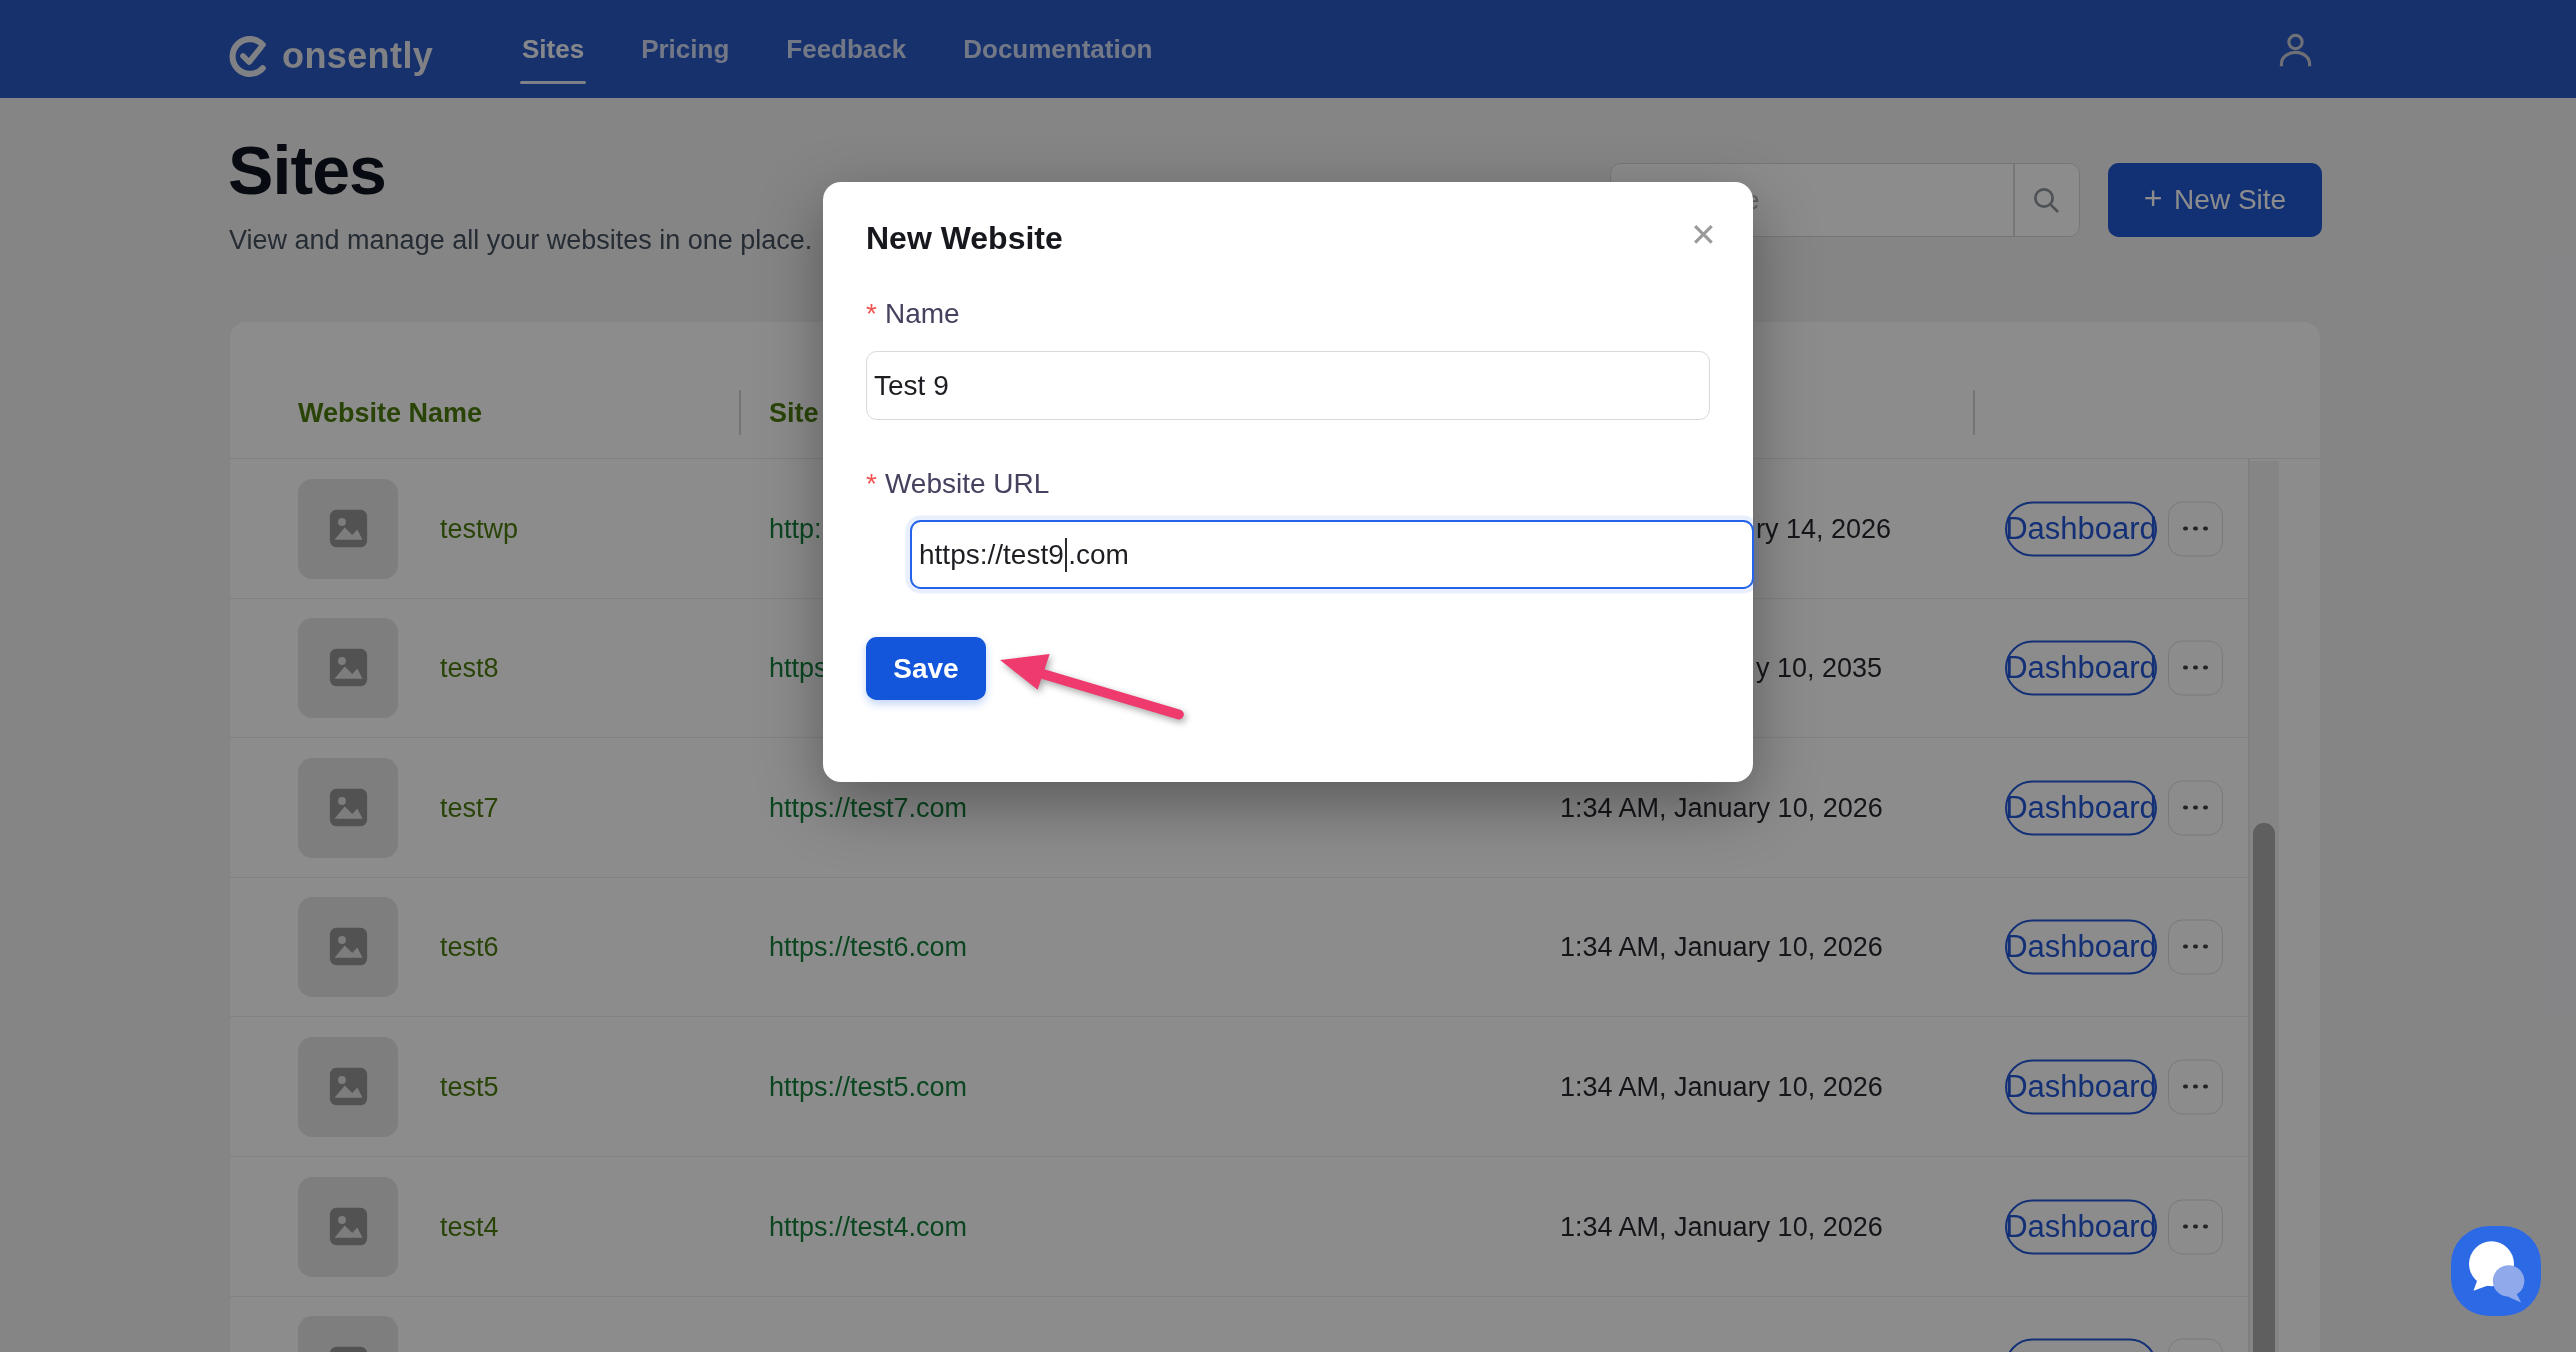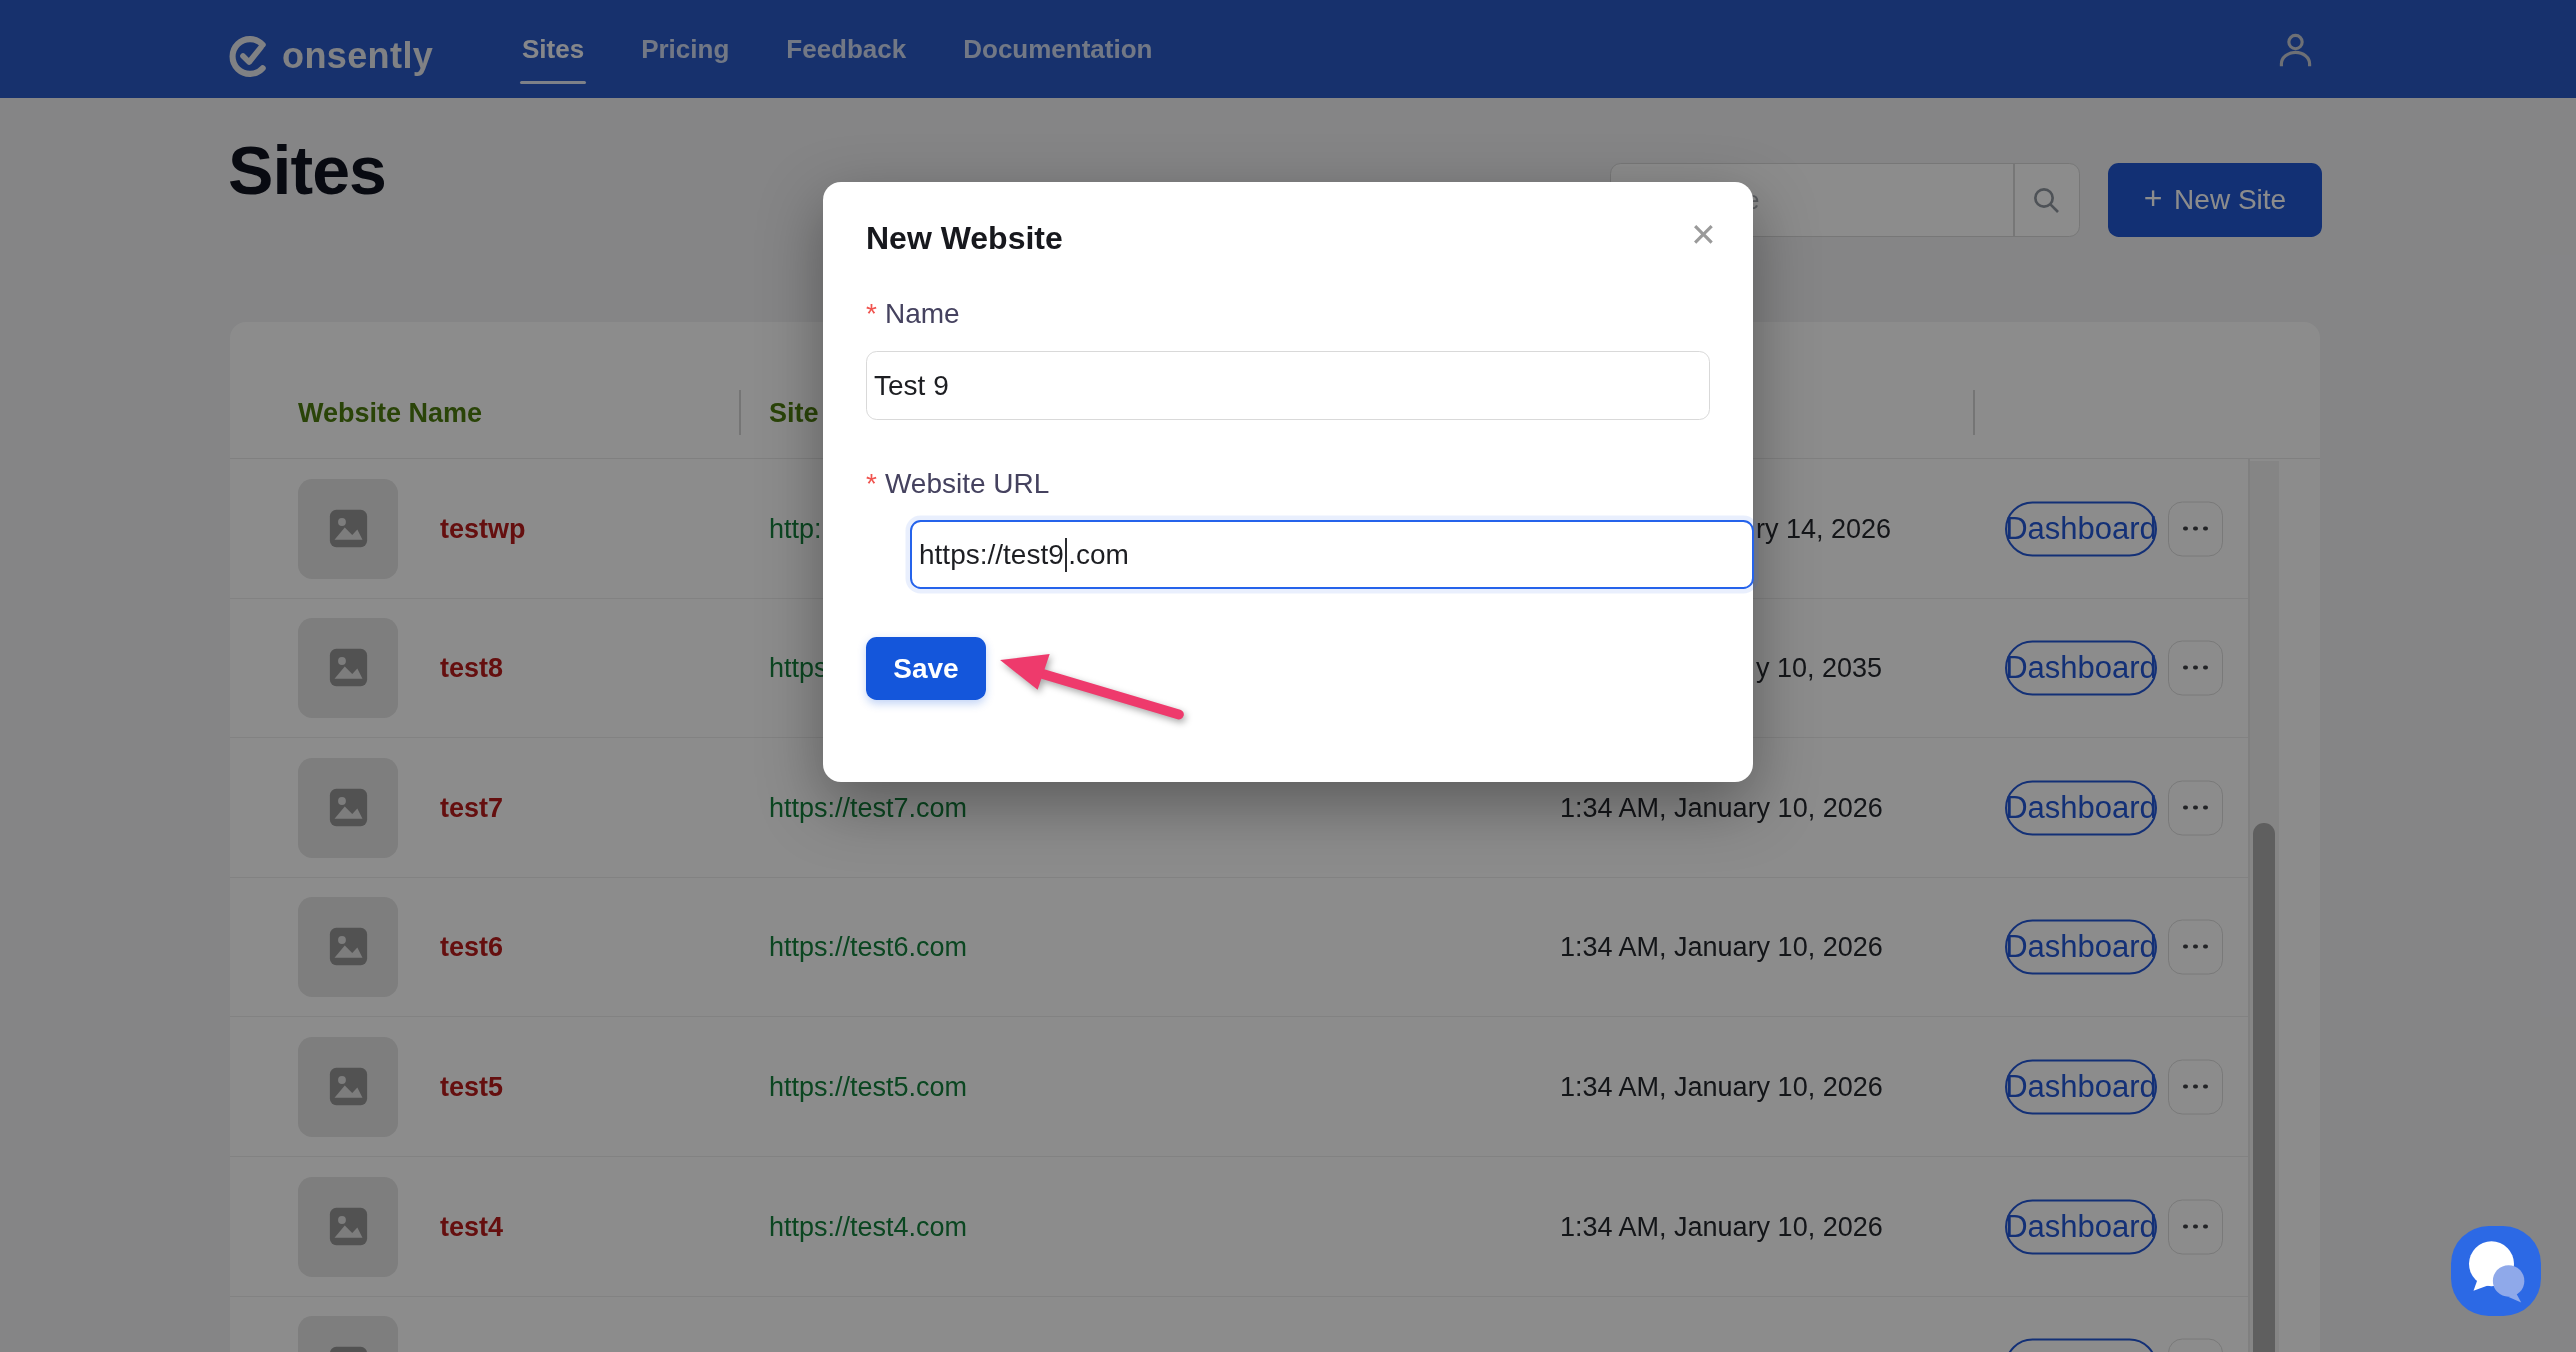--- a/index.html
+++ b/index.html
@@ -37,21 +37,21 @@
   .thead { position:absolute; left:0; right:0; top:45px; height:92px; border-bottom:1.8px solid #e9e9e9; }
   .th { position:absolute; top:50%; transform:translateY(-50%); font-size:27px; font-weight:700; color:#4d7c0f; }
   .th-name { left:68px; }
   .th-url { left:539px; }
   .col-divider { position:absolute; top:23px; width:1.8px; height:45px; background:#d6d6d6; }
   .col-divider.d1 { left:509px; }
   .col-divider.d2 { left:1743px; }
 
   .trow { position:absolute; left:0; width:2018px; height:140px; border-bottom:1.8px solid #ededed; }
   .thumb { position:absolute; left:68px; top:19.7px; width:100px; height:100px; background:#e5e5e5; border-radius:14.3px; display:flex; align-items:center; justify-content:center; }
-  .site-name { position:absolute; left:210px; top:50%; transform:translateY(-50%); font-size:27px; font-weight:700; color:#b91c1c; }
+  .site-name { position:absolute; left:210px; top:50%; transform:translateY(-50%); font-size:27px; font-weight:400; color:#4d7c0f; }
   .site-url { position:absolute; left:539px; top:50%; transform:translateY(-50%); font-size:27px; font-weight:500; color:#15803d; cursor:pointer; }
   .site-date { position:absolute; left:1330px; top:50%; transform:translateY(-50%); font-size:27px; color:#26282e; }
   .site-date.date-partial { left:1526px; }
   .dash-btn { position:absolute; left:1775px; top:50%; transform:translateY(-50%); width:152px; height:55px; background:transparent; border:2.2px solid #2458d8; border-radius:28px; color:#2458d8; font-size:31px; font-weight:500; font-family:"Liberation Sans",sans-serif; display:flex; align-items:center; justify-content:center; cursor:pointer; }
   .more-btn { position:absolute; left:1938px; top:50%; transform:translateY(-50%); width:55px; height:55px; background:transparent; border:1.8px solid #dcdcdc; border-radius:14.3px; display:flex; align-items:center; justify-content:center; gap:5.4px; cursor:pointer; }
   .more-btn i { width:4.5px; height:4.5px; border-radius:50%; background:#3f4145; }
 
   .table-right-border { position:absolute; left:2018px; top:137px; bottom:0; width:1.8px; background:#e9e9e9; }
   .scroll-track { position:absolute; left:2020px; top:139px; bottom:0; width:29px; background:#f3f3f3; }
   .scroll-thumb { position:absolute; left:2023px; top:501px; width:21.5px; height:572px; border-radius:10.7px; background:#aeaeae; cursor:grab; }
@@ -103,20 +103,21 @@
       </nav>
     <div class="user-icon">
       <svg width="47" height="47" viewBox="0 0 24 24" fill="none" stroke="#c9cdd6" stroke-width="1.6">
         <circle cx="12" cy="8.2" r="3.4"></circle>
         <path d="M4.8 20.5 v-1.2 a 7.2 5.8 0 0 1 14.4 0 v1.2"></path>
       </svg>
     </div>
   </header>
 
   <h1 class="page-title">Sites</h1>
+  <p class="page-subtitle">View and manage all your websites in one place.</p>
 
   <div class="search-box">
     <span class="search-fragment">e</span>
     <span class="search-divider"></span>
     <span class="search-icon-btn">
       <svg width="32" height="32" viewBox="0 0 24 24" fill="none" stroke="#8f969e" stroke-width="2">
         <circle cx="10.5" cy="10.5" r="6.5"></circle>
         <line x1="15.5" y1="15.5" x2="21" y2="21"></line>
       </svg>
     </span>

